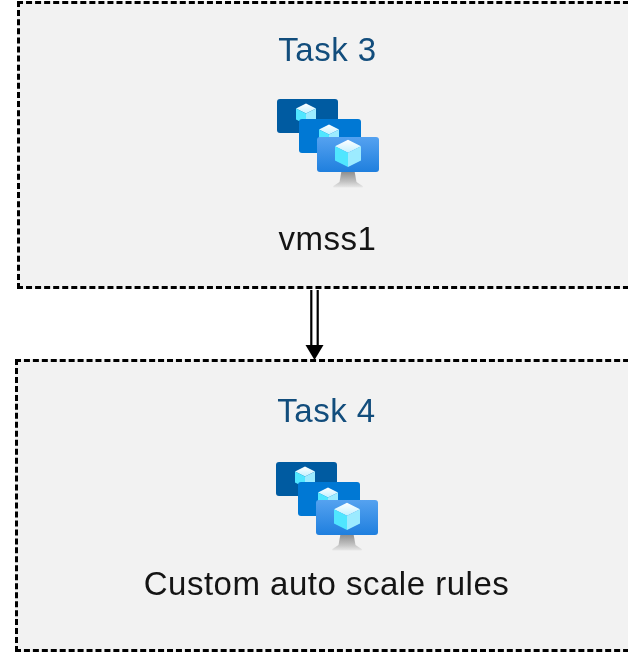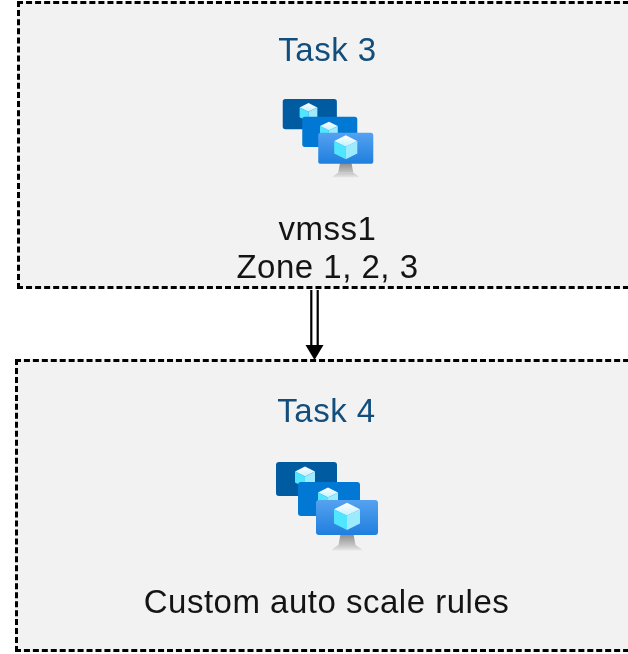--- a/index.html
+++ b/index.html
@@ -27,21 +27,21 @@
   .box-b .box-title{margin-top:30px;}
   .vmss-icon{display:block;width:102px;height:89px;}
   .box-a .vmss-icon{margin-top:30px;}
   .box-b .vmss-icon{margin-top:32px;}
   .box-line{
     color:var(--body-color);
     font-size:33px;line-height:38px;letter-spacing:0.5px;
     text-align:center;white-space:nowrap;
   }
   .box-a .line-0{margin-top:32px;}
-  .box-b .line-0{margin-top:32px;}
+  .box-b .line-0{margin-top:14px;}
   .connector{position:absolute;left:302px;top:290px;width:25px;height:70px;}
   .defs-only{position:absolute;width:0;height:0;}
 </style>
 </head>
 <body>
 
 <svg class="defs-only" aria-hidden="true">
   <defs>
     <linearGradient id="gFront" x1="0" y1="0" x2="0" y2="1">
       <stop offset="0" stop-color="#55A2F0"></stop>
@@ -76,21 +76,20 @@
       <polygon points="42,30.5 52,35.5 52,46.5 42,41.5" fill="#50E6FF"></polygon>
       <polygon points="62,30.5 52,35.5 52,46.5 62,41.5" fill="#9CEBFF"></polygon>
       <polygon points="64.5,72 77.5,72 79.5,83 62.5,83" fill="url(#gStem)"></polygon>
       <path d="M62.5,83 L79.5,83 L85.5,87 Q86.5,88.5 84.5,88.5 L57.5,88.5 Q55.5,88.5 56.5,87 Z" fill="url(#gBase)"></path>
       <rect x="40" y="38" width="62" height="35" rx="3" fill="url(#gFront)"></rect>
       <polygon points="71,40.7 84,47.2 71,53.7 58,47.2" fill="url(#gCubeTop)"></polygon>
       <polygon points="58,47.2 71,53.7 71,68 58,61.5" fill="#50E6FF"></polygon>
       <polygon points="84,47.2 71,53.7 71,68 84,61.5" fill="#9CEBFF"></polygon>
     </svg>
     <div class="box-line line-0">vmss1</div>
-    <div class="box-line line-1">Zone 1, 2, 3</div>
   </section>
 
   <div class="connector">
     <svg width="25" height="70" viewBox="0 0 25 70">
       <rect x="8.2" y="0" width="2.2" height="57" fill="#000000"></rect>
       <rect x="14.6" y="0" width="2.2" height="57" fill="#000000"></rect>
       <polygon points="3.5,55 21.5,55 12.5,70" fill="#000000"></polygon>
     </svg>
   </div>
 

